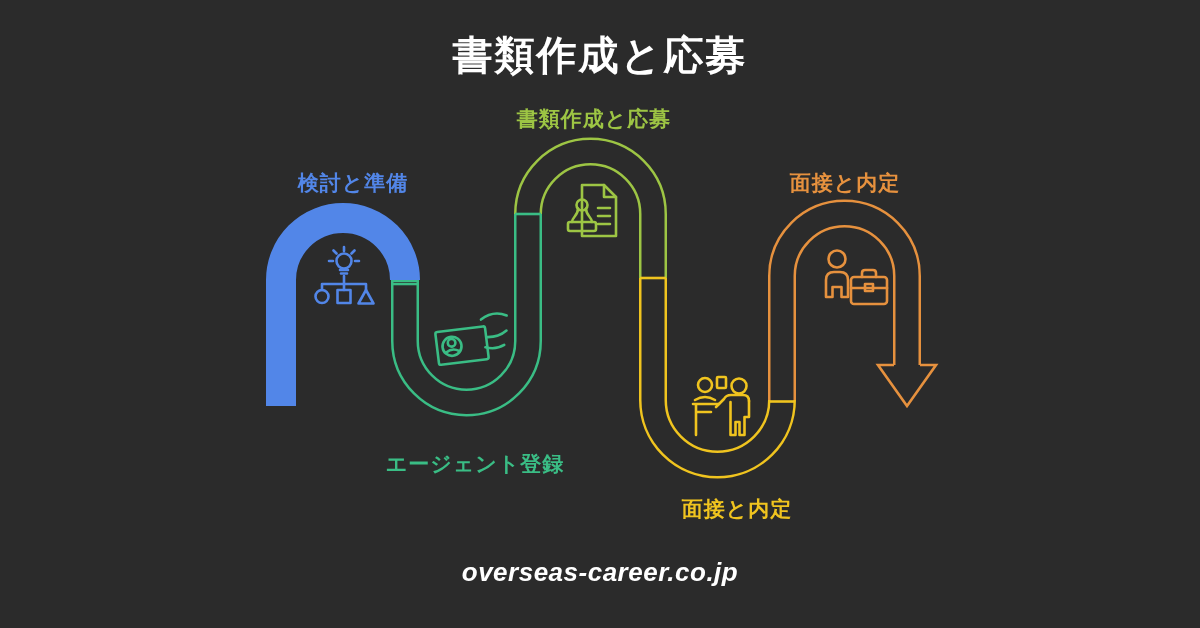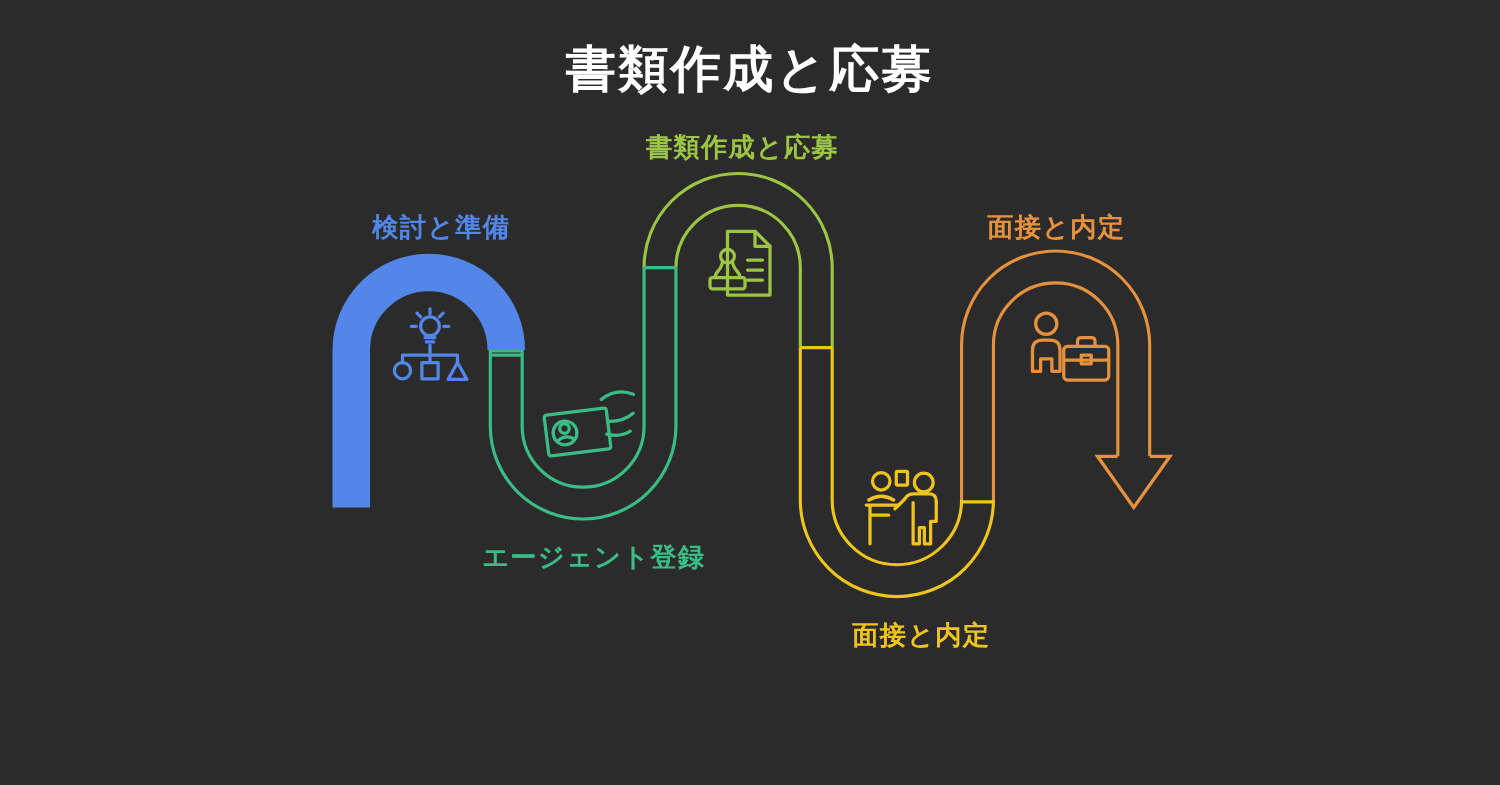--- a/index.html
+++ b/index.html
@@ -16,21 +16,21 @@
   .icon { fill:none; stroke-width:2.6; stroke-linecap:round; stroke-linejoin:round; }
   .title {
     position:absolute; left:600px; top:28px; transform:translateX(-50%);
     color:#ffffff; font-size:40px; font-weight:900; letter-spacing:2px; white-space:nowrap;
   }
   .stage-label {
     position:absolute; transform:translateX(-50%);
     font-weight:bold; font-size:21px; letter-spacing:1px; white-space:nowrap; line-height:1;
   }
   .label-1 { left:343px; top:172px;margin-left:10px; }
-  .label-2 { left:475px; top:436px; }
+  .label-2 { left:475px; top:453px; }
   .label-3 { left:594px; top:108px; }
   .label-4 { left:737px; top:498px; }
   .label-5 { left:845px; top:172px; }
   .footer {
     position:absolute; left:600px; top:557px; transform:translateX(-50%);
     color:#ffffff; font-size:26px; font-weight:bold; font-style:italic;
     letter-spacing:0.5px; white-space:nowrap;
   }
 </style>
 </head>
@@ -111,13 +111,14 @@
       <rect x="14" y="0" width="8" height="7"></rect>
     </g>
   </svg>
 
   <div class="stage-label label-1" style="color: rgb(82, 134, 232);">検討と準備</div>
   <div class="stage-label label-2" style="color: rgb(58, 189, 133);">エージェント登録</div>
   <div class="stage-label label-3" style="color: rgb(157, 197, 68);">書類作成と応募</div>
   <div class="stage-label label-4" style="color: rgb(240, 196, 31);">面接と内定</div>
   <div class="stage-label label-5" style="color: rgb(230, 145, 62);">面接と内定</div>
 
+  <div class="footer" style="color: rgb(255, 255, 255);">overseas-career.co.jp</div>
 </div>
 
 </body></html>

